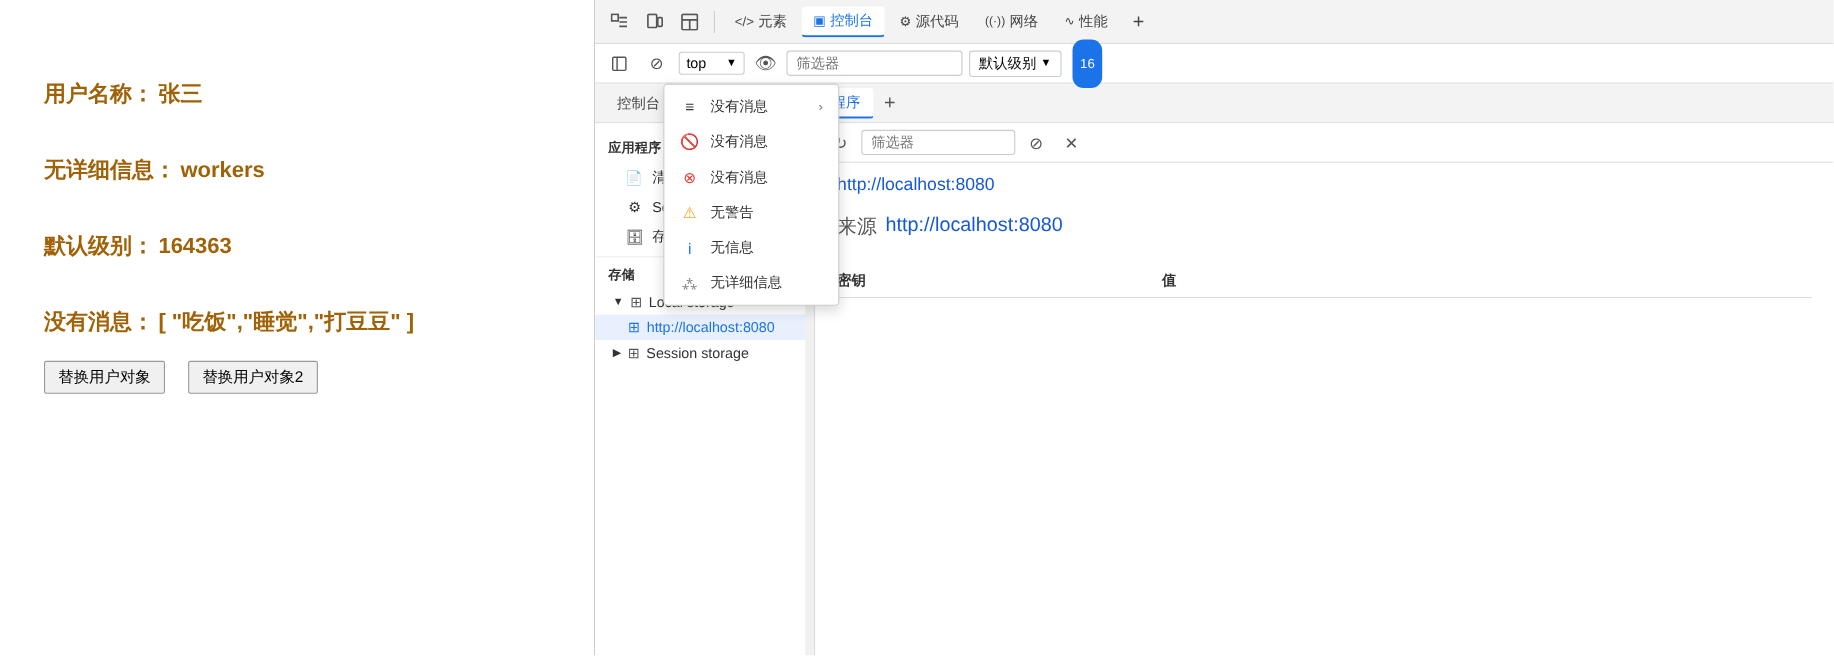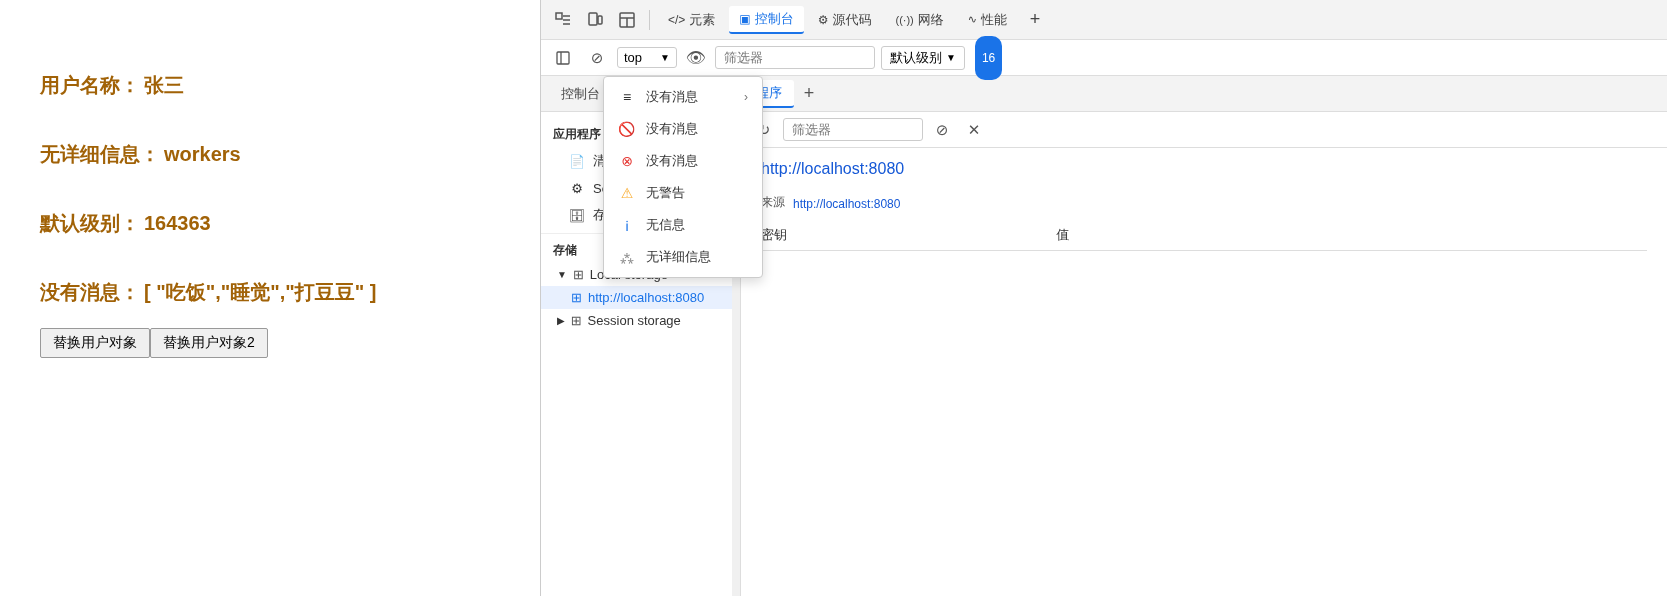--- a/index.html
+++ b/index.html
@@ -29,21 +29,21 @@
     .user-info-row .label {
       font-weight: bold;
     }
     .user-info-row .value {
       font-weight: bold;
       margin-left: 4px;
     }
     .buttons-row {
       margin-top: 10px;
       display: flex;
-      gap: 0;
+      gap: 21px;
     }
     .buttons-row button {
       padding: 5px 12px;
       font-size: 14px;
       border: 1px solid #999;
       background: #f0f0f0;
       cursor: pointer;
       border-radius: 2px;
     }
 
@@ -319,37 +319,37 @@
       background: #fff;
       overflow-y: auto;
     }
     .app-main-url {
       font-size: 16px;
       color: #1558d6;
       margin-bottom: 16px;
     }
     .app-main-origin-row {
       display: flex;
-      align-items: flex-end;
+      align-items: flex-start;
       gap: 8px;
-      margin-bottom: 15px;
-      font-size: 12px;
+      margin-bottom: 28px;
+      font-size: 18px;
     }
     .app-main-origin-label {
       color: #555;
     }
     .app-main-origin-value {
       color: #1558d6;
     }
     .app-main-table-header {
       display: flex;
       border-bottom: 1px solid #ddd;
       padding-bottom: 6px;
       font-size: 13px;
-      font-weight: 400;
+      font-weight: 700;
       color: #333;
     }
     .app-main-table-header .col-key {
       flex: 1;
     }
     .app-main-table-header .col-val {
       flex: 2;
     }
 
     

